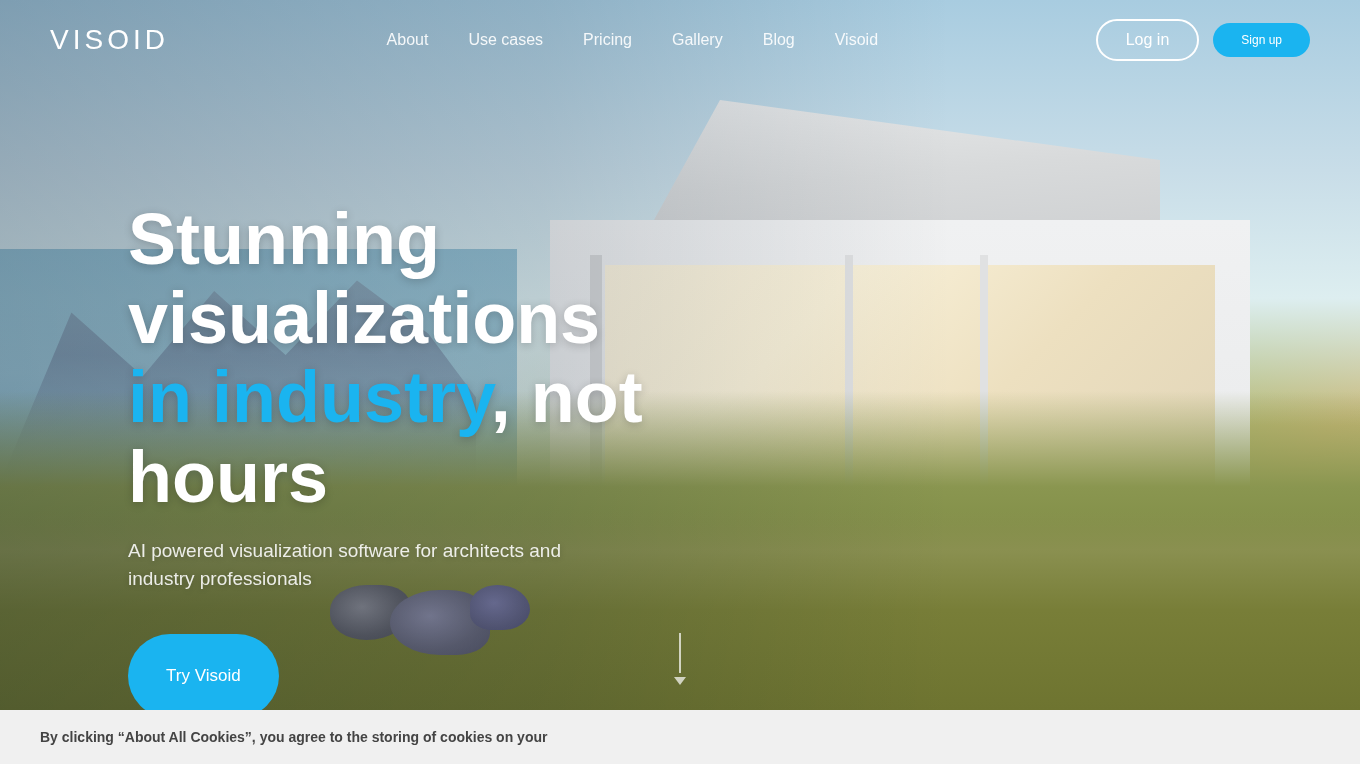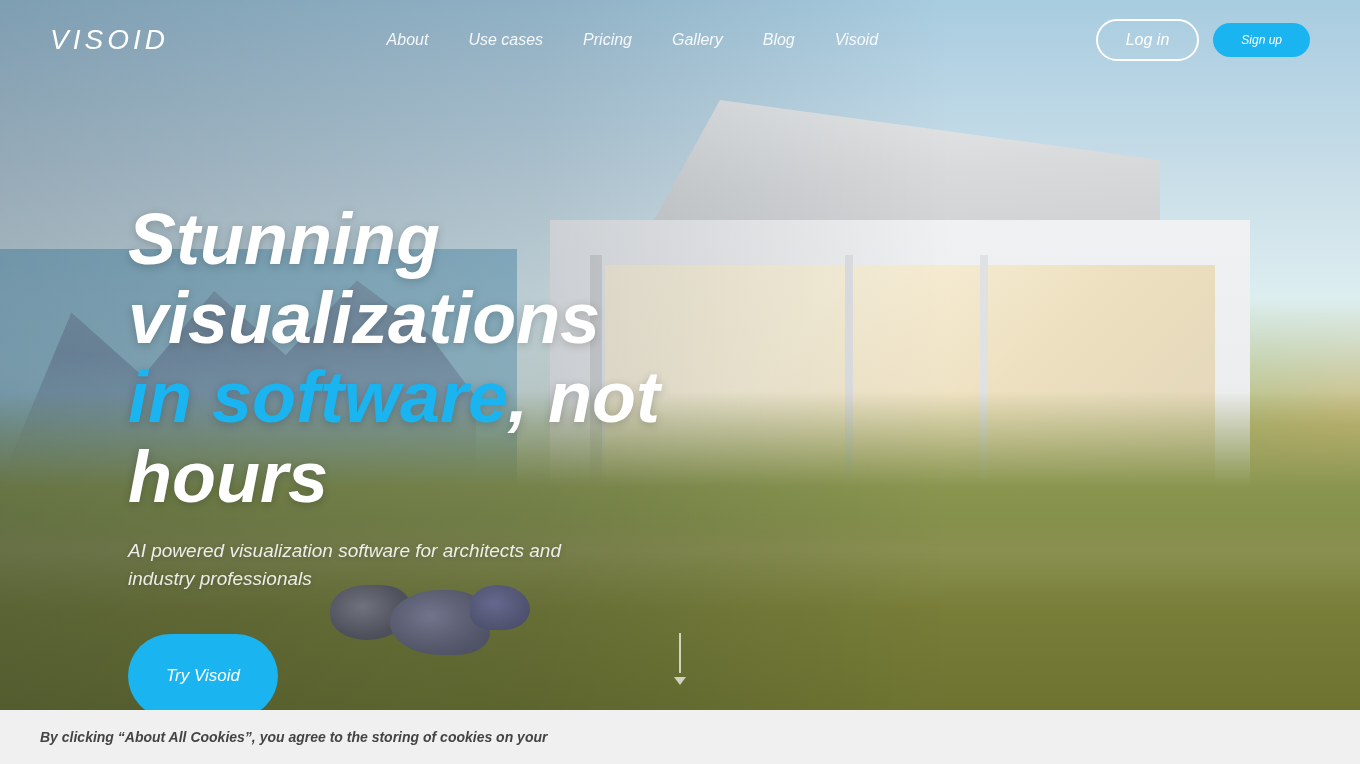--- a/index.html
+++ b/index.html
@@ -1,15 +1,15 @@
 <!DOCTYPE html>
 <html><head>
   <meta charset="utf-8">
   <style>
-    * { margin: 0; padding: 0; box-sizing: border-box; font-style: italic; }
+    * { margin: 0; padding: 0; box-sizing: border-box; }
 
     body {
       font-family: -apple-system, BlinkMacSystemFont, 'Segoe UI', Helvetica, Arial, sans-serif;
       width: 1360px;
       height: 764px;
       overflow: hidden;
       position: relative;
     }
 
     
@@ -415,21 +415,21 @@
 
     <div class="nav-buttons">
       <button class="btn-login">Log in</button>
       <button class="btn-signup">Sign up</button>
     </div>
   </nav>
 
   <div class="hero-content">
     <h1 class="hero-title">
       <span>Stunning visualizations</span><br>
-      <span class="hero-title-highlight">in software</span><span>, not hours</span>
+      <span class="hero-title-highlight">in industry</span><span>, not hours</span>
     </h1>
     <p class="hero-subtitle">AI powered visualization software for architects and industry professionals</p>
 
     <div class="hero-buttons">
       <button class="btn-try">Try Visoid</button>
     </div>
   </div>
 
   <div class="scroll-arrow">
     <div class="scroll-line"></div>

